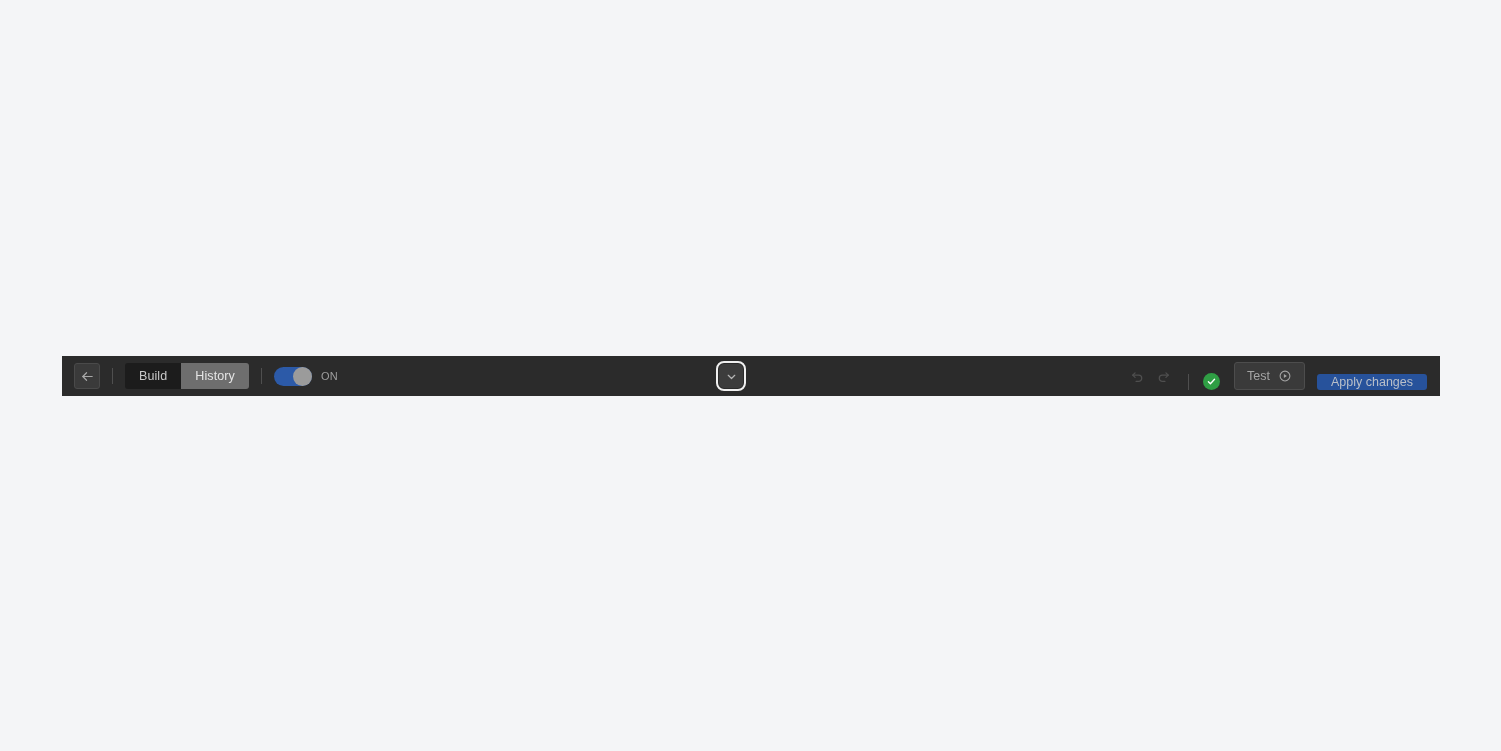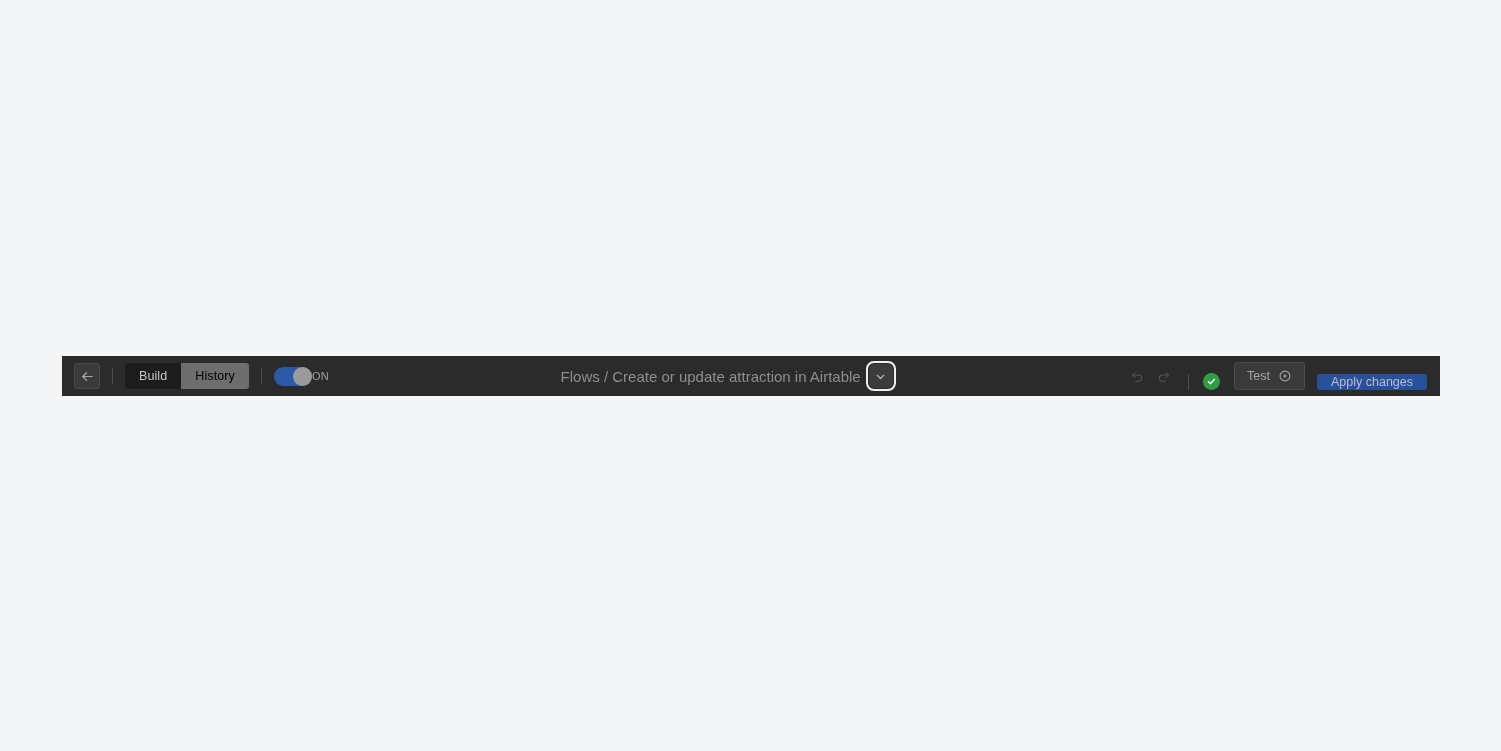--- a/index.html
+++ b/index.html
@@ -75,26 +75,27 @@
     letter-spacing: 0.1px;
     cursor: pointer;
     user-select: none;
   }
   .segment.active {
     background: #1c1c1c;
     color: #c9c9c9;
   }
   .segment.inactive {
     background: #6e6e6e;
-    color: #000000;
+    color: #e5e5e5;
   }
 
   .toggle-wrap {
     display: flex;
     align-items: center;
+    gap: 9px;
   }
   .toggle {
     position: relative;
     width: 38px;
     height: 19px;
     border-radius: 10px;
     background: #2c5aa8;
     cursor: pointer;
     flex: 0 0 auto;
   }
@@ -247,21 +248,20 @@
     <div class="toggle-wrap">
       <div class="toggle">
         <div class="knob"></div>
       </div>
       <span class="toggle-label">ON</span>
     </div>
 
   </div>
 
   <div class="center-cluster">
-    <span class="flow-title">Flows / Create or update attraction in Airtable</span>
     <div class="chevron-btn">
       <span>
         <svg width="13" height="13" viewBox="0 0 16 16" fill="none" stroke="#b5b5b5" stroke-width="1.5" stroke-linecap="round" stroke-linejoin="round">
           <path d="M4 6.5L8 10.5l4-4"></path>
         </svg>
       </span>
     </div>
   </div>
 
   <div class="right-cluster">

